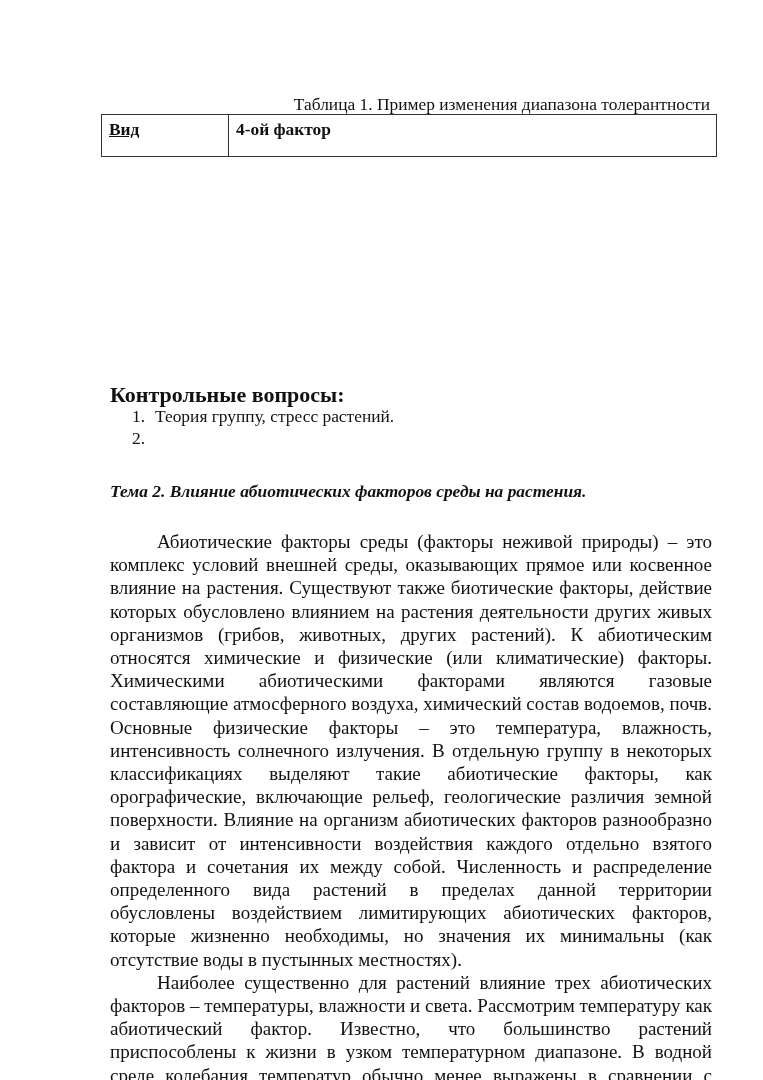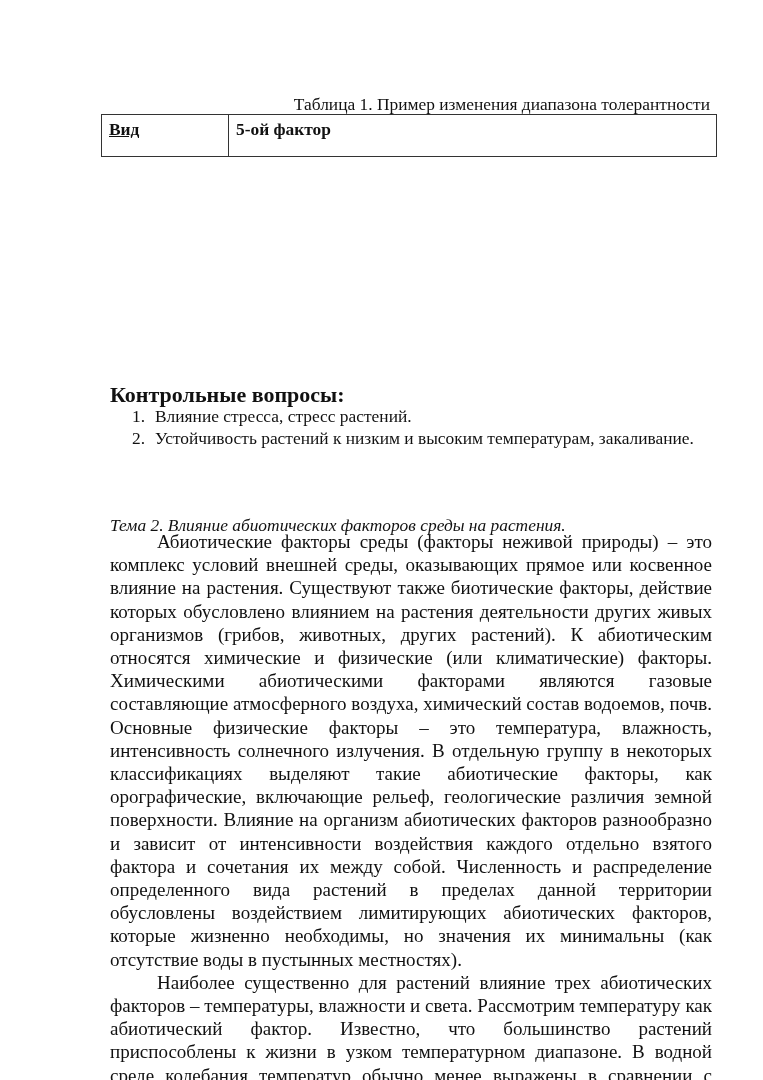--- a/index.html
+++ b/index.html
@@ -11,49 +11,48 @@
   table.tol td { border: 1.3px solid #333; vertical-align: top; padding: 3px 8px 0 7px; line-height: 23px; }
   table.tol td.c1 { width: 111px; text-decoration: underline; }
   table.tol tr.r1 td { height: 38px; }
   table.tol tr.r2 td { height: 204px; padding-top: 4px; }
   table.tol .bold { font-weight: bold; }
   .justify { text-align: justify; text-align-last: left; }
   .kq-title { position: absolute; left: 110px; top: 384px; font-size: 22px; font-weight: bold; line-height: 22px; }
   ol.kq { position: absolute; left: 110px; top: 405px; width: 606px; margin: 0; padding: 0; list-style: none; font-size: 17.4px; line-height: 22px; }
   ol.kq li { position: relative; padding-left: 45px; text-align: justify; }
   ol.kq li .num { position: absolute; left: 22px; top: 0; }
-  .tema { position: absolute; left: 110px; top: 514px; font-size: 17.4px; font-weight: normal; font-style: italic; line-height: 22px; white-space: nowrap; }
+  .tema { position: absolute; left: 110px; top: 480px; font-size: 17.4px; font-weight: bold; font-style: italic; line-height: 22px; white-space: nowrap; }
   .body-text { position: absolute; left: 110px; top: 530px; width: 602px; font-size: 19px; line-height: 23.2px; }
   .body-text p { margin: 0; text-indent: 47px; text-align: justify; }
 </style>
 </head>
 <body>
 
 <div class="page">
 
   <div class="caption">Таблица 1. Пример изменения диапазона толерантности</div>
 
   <table class="tol">
     <tbody>
         <tr class="r1">
       <td class="c1 bold">Вид</td>
-      <td class="bold">5-ой фактор</td>
+      <td class="bold">4-ой фактор</td>
     </tr>
   </tbody>
     </table>
 
   <div class="kq-title">Контрольные вопросы:</div>
   <ol class="kq">
     <li>
       <span class="num">1.</span>
-      <span>Влияние стресса, стресс растений.</span>
+      <span>Теория группу, стресс растений.</span>
     </li>
     <li>
       <span class="num">2.</span>
-      <span>Устойчивость растений к низким и высоким температурам, закаливание.</span>
     </li>
   </ol>
 
   <div class="tema">Тема 2. Влияние абиотических факторов среды на растения.</div>
 
   <div class="body-text">
     <p>Абиотические факторы среды (факторы неживой природы) – это комплекс условий внешней среды, оказывающих прямое или косвенное влияние на растения. Существуют также биотические факторы, действие которых обусловлено влиянием на растения деятельности других живых организмов (грибов, животных, других растений). К абиотическим относятся химические и физические (или климатические) факторы. Химическими абиотическими факторами являются газовые составляющие атмосферного воздуха, химический состав водоемов, почв. Основные физические факторы – это температура, влажность, интенсивность солнечного излучения. В отдельную группу в некоторых классификациях выделяют такие абиотические факторы, как орографические, включающие рельеф, геологические различия земной поверхности. Влияние на организм абиотических факторов разнообразно и зависит от интенсивности воздействия каждого отдельно взятого фактора и сочетания их между собой. Численность и распределение определенного вида растений в пределах данной территории обусловлены воздействием лимитирующих абиотических факторов, которые жизненно необходимы, но значения их минимальны (как отсутствие воды в пустынных местностях).</p>
     <p>Наиболее существенно для растений влияние трех абиотических факторов – температуры, влажности и света. Рассмотрим температуру как абиотический фактор. Известно, что большинство растений приспособлены к жизни в узком температурном диапазоне. В водной среде колебания температур обычно менее выражены в сравнении с сушей, поэтому водные организмы более чувствительны к изменению этого фактора. От значения темпера-</p>
   </div>
 

